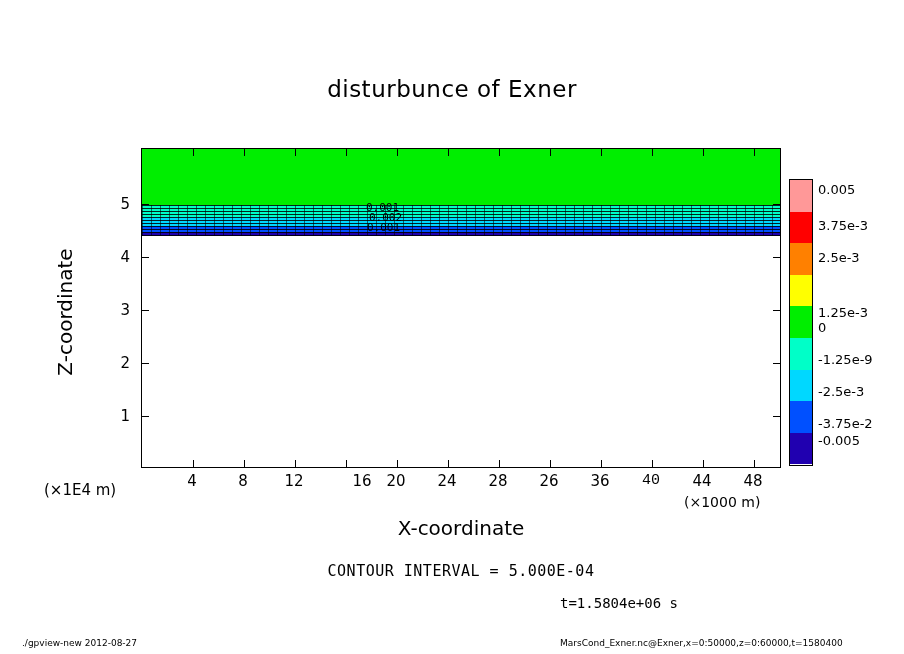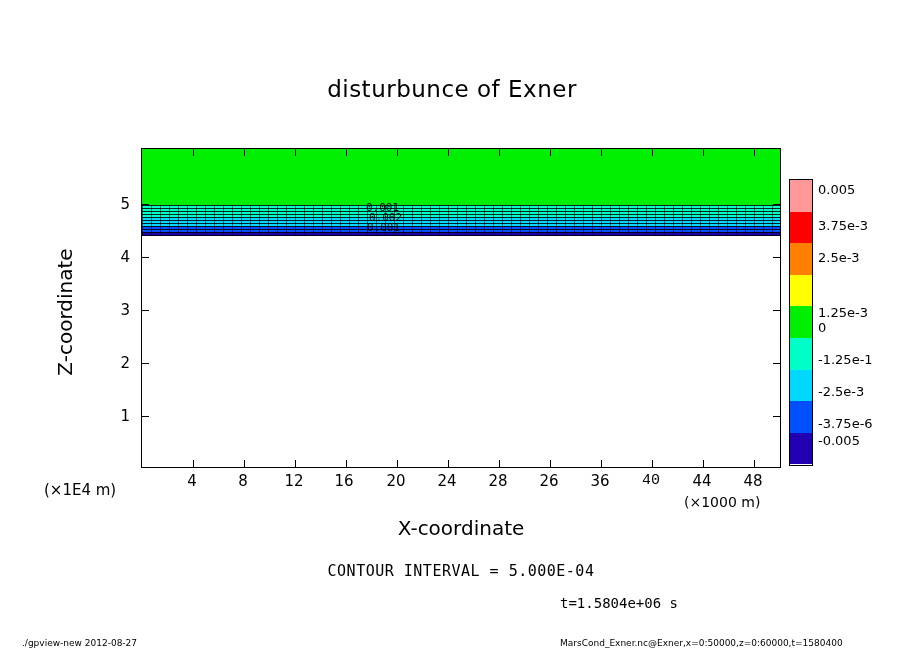--- a/index.html
+++ b/index.html
@@ -184,21 +184,21 @@
   <div class="tick-y-right" style="right:0; top:267px; width:7px;"></div>
   <div class="tick-y-right" style="right:0; top:214px; width:7px;"></div>
   <div class="tick-y-right" style="right:0; top:161px; width:7px;"></div>
   <div class="tick-y-right" style="right:0; top:108px; width:7px;"></div>
   <div class="tick-y-right" style="right:0; top:55px;  width:7px;"></div>
 </div>
 
 <div class="xlab" style="left:172px;">4</div>
 <div class="xlab" style="left:223px;">8</div>
 <div class="xlab" style="left:274px;">12</div>
-<div class="xlab" style="left:324px;text-align:center;">16</div>
+<div class="xlab" style="left:342px;text-align:center;">16</div>
 <div class="xlab" style="left:376px;">20</div>
 <div class="xlab" style="left:427px;">24</div>
 <div class="xlab" style="left:478px;">28</div>
 <div class="xlab" style="left:529px;">26</div>
 <div class="xlab" style="left:580px;">36</div>
 <div class="xlab" style="left:631px;font-family:Liberation Mono, monospace;">40</div>
 <div class="xlab" style="left:682px;">44</div>
 <div class="xlab" style="left:733px;">48</div>
 
 <div class="ylab" style="top:407px;">1</div>
@@ -227,16 +227,16 @@
   <div class="cb-cell" style="height:31.6px; background:#00d8ff;"></div>
   <div class="cb-cell" style="height:31.6px; background:#0050ff;"></div>
   <div class="cb-cell" style="height:31.6px; background:#2000b0;"></div>
 </div>
 
 <div class="cb-label" style="top:182px;">0.005</div>
 <div class="cb-label" style="top:218px;">3.75e-3</div>
 <div class="cb-label" style="top:250px;">2.5e-3</div>
 <div class="cb-label" style="top:282px;margin-top:23px;">1.25e-3</div>
 <div class="cb-label" style="top:320px;">0</div>
-<div class="cb-label" style="top:352px;">-1.25e-1</div>
+<div class="cb-label" style="top:352px;">-1.25e-9</div>
 <div class="cb-label" style="top:384px;">-2.5e-3</div>
-<div class="cb-label" style="top:416px;">-3.75e-6</div>
+<div class="cb-label" style="top:416px;">-3.75e-2</div>
 <div class="cb-label" style="top:433px;">-0.005</div>
 
 </body></html>

